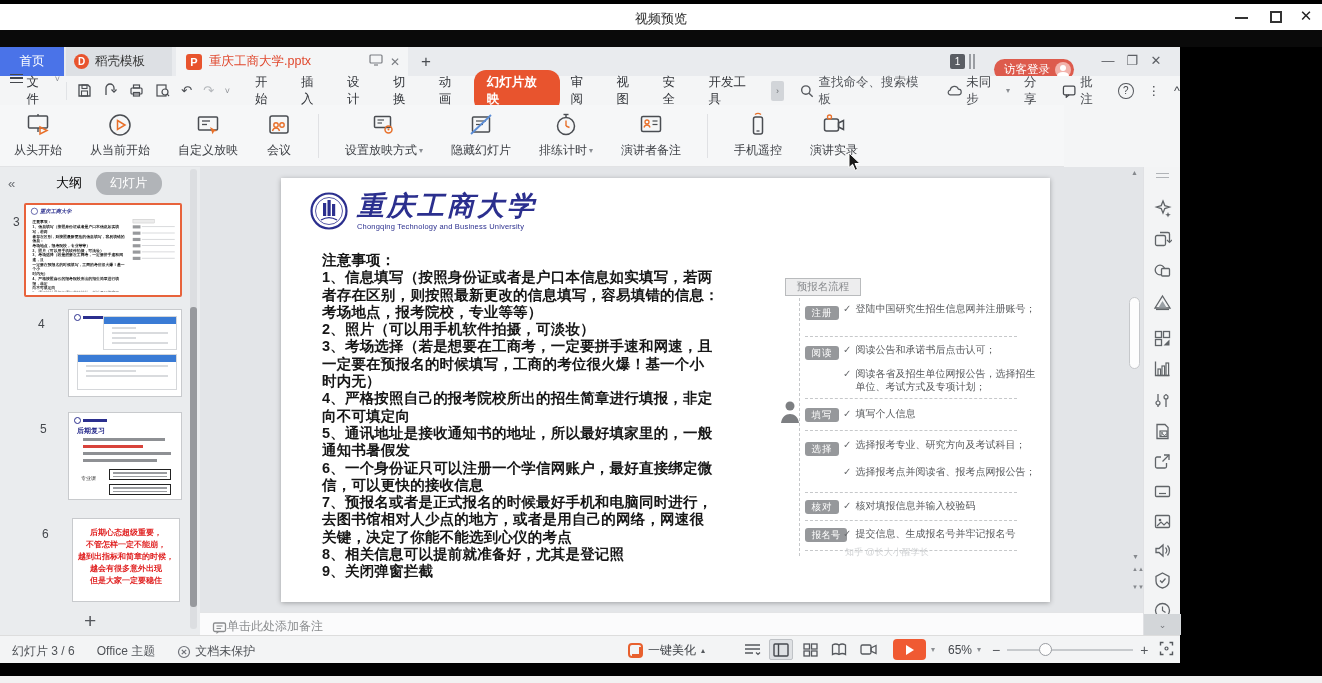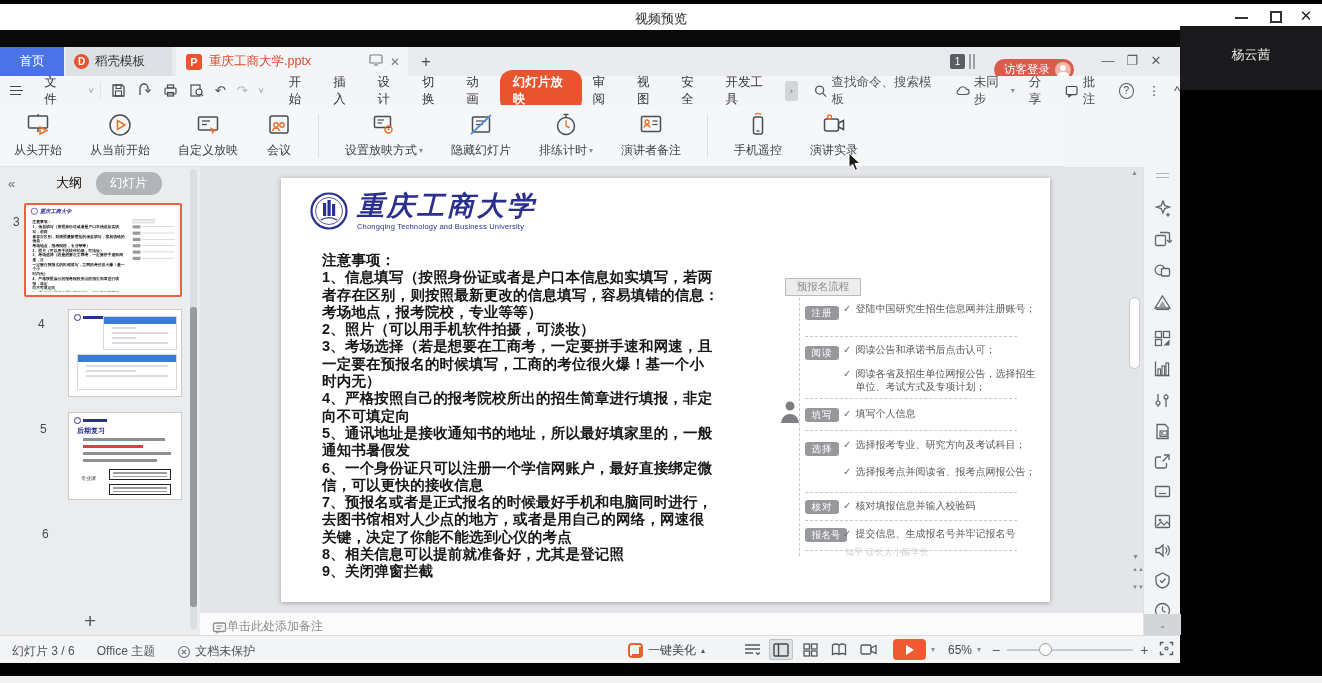--- a/index.html
+++ b/index.html
@@ -46,21 +46,21 @@
   .guest { position:absolute; left:994px; top:12px; height:21px; background:#dd5b4d; border-radius:11px; color:#fff;
            font-size:11.5px; display:flex; align-items:center; padding:0 3px 0 10px; gap:5px; }
   .guest .avatar { width:16px; height:16px; border-radius:50%; background:#f2b3ac; position:relative; overflow:hidden; }
   .guest .avatar:before { content:""; position:absolute; left:5px; top:3px; width:6px; height:6px; border-radius:50%; background:#fff; }
   .guest .avatar:after { content:""; position:absolute; left:2px; top:10px; width:12px; height:7px; border-radius:50%; background:#fff; }
   .wctrl { position:absolute; top:6px; color:#5d6065; font-size:13px; width:20px; text-align:center; }
 
   
   .menubar { position:absolute; left:0; top:29px; width:1180px; height:29px; background:#f4f5f6;
              display:flex; align-items:center; font-size:12.5px; color:#33363b; }
-  .mb-file { display:flex; align-items:center; gap:23px; padding:0 6px 0 10px; }
+  .mb-file { display:flex; gap:4px; padding:0 6px 0 10px; }
   .hamb { width:13px; height:9px; border-top:1.5px solid #44474c; border-bottom:1.5px solid #44474c; position:relative; }
   .hamb:before { content:""; position:absolute; left:0; top:2.7px; width:13px; height:1.5px; background:#44474c; }
   .chev { color:#8a8d92; font-size:9px; }
   .qa { display:flex; align-items:center; gap:11px; padding:0 10px; border-left:1px solid #e1e3e6; height:18px; }
   .qa svg { display:block; }
   .mitems { display:flex; align-items:center; gap:0; margin-left:4px; }
   .mitem { padding:4px 11px; }
   .mitem.active { background:#e8542e; color:#fff; border-radius:12px; padding:4px 13px; font-weight:bold; }
   .more-btn { width:13px; height:20px; background:#d2d5d9; color:#6b6e73; font-size:9px; display:flex;
               align-items:center; justify-content:center; margin-left:4px; border-radius:2px; }
@@ -208,25 +208,20 @@
 <div class="screen">
 
   <div class="titlebar">
     <div class="title">视频预览</div>
     <div class="win-min"></div>
     <div class="win-max"></div>
     <div class="win-close">✕</div>
   </div>
   <div class="band"></div>
 
-  <div class="video-panel">
-    <div class="video-head">
-      <div class="video-name">杨云茜</div>
-    </div>
-  </div>
   <div class="bottom-white"></div>
 
   <div class="wps">
 
     <div class="tabstrip">
       <div class="tab tab-home">
         <span>首页</span>
       </div>
       <div class="tab tab-docer">
         <span class="docer-ico">D</span>
@@ -531,20 +526,27 @@
               <div class="t5-boxline"></div>
               <div class="t5-boxline"></div>
             </div>
           <div class="t5-box" style="left:40px; top:71px; width:62px; height:11px;">
               <div class="t5-boxline"></div>
               <div class="t5-boxline"></div>
             </div>
         </div>
 
         <span class="tnum" style="left:42px; top:360px;">6</span>
+        <div class="thumb" style="left:72px; top:351px; width:108px; height:84px;">
+          <div class="t6-text">后期心态超级重要，
+不管怎样一定不能崩，
+越到出指标和简章的时候，
+越会有很多意外出现
+但是大家一定要稳住</div>
+        </div>
 
         <div class="sp-add">+</div>
         <div class="sp-scroll"></div>
         <div class="sp-thumbbar"></div>
       </div>
 
       <div class="canvas">
         <div class="slide">
           <div class="logo">
             <svg class="emblem" viewBox="0 0 40 40">

